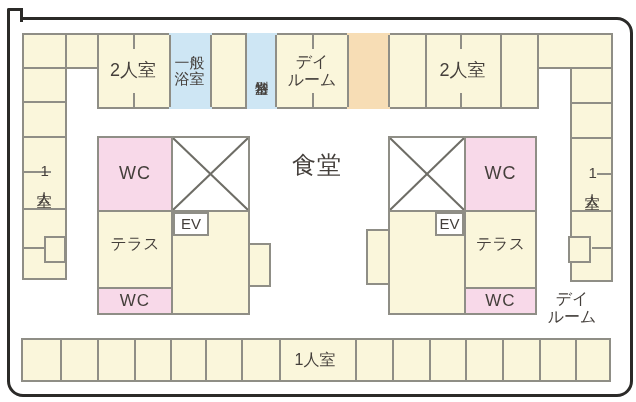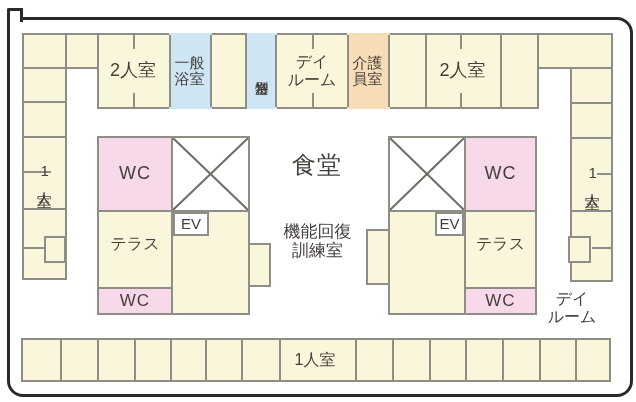--- a/index.html
+++ b/index.html
@@ -76,24 +76,20 @@
   <div class="abs lbl" style="left:99px;top:33px;width:68px;height:76px;font-size:18px;">2人室</div>
   <div class="abs lbl" style="left:167px;top:33px;width:45px;height:76px;font-size:15px;flex-direction:column;align-items:center;">
     <span>一般</span>
     <span>浴室</span>
   </div>
   <div class="abs lbl vert" style="left:245px;top:36px;width:32px;height:70px;font-size:13px;letter-spacing:0;">特別浴室</div>
   <div class="abs lbl" style="left:277px;top:33px;width:70px;height:76px;font-size:16px;flex-direction:column;">
     <span>デイ</span>
     <span>ルーム</span>
   </div>
-  <div class="abs lbl" style="left:345px;top:33px;width:45px;height:76px;font-size:15px;flex-direction:column;">
-    <span>介護</span>
-    <span>員室</span>
-  </div>
   <div class="abs lbl" style="left:425px;top:33px;width:75px;height:76px;font-size:18px;">2人室</div>
 
   <div class="abs room" style="left:537px;top:33px;width:76px;height:36px;"></div>
 
   <div class="abs room" style="left:570px;top:67px;width:43px;height:215px;">
     <div class="hdiv" style="top:33px;"></div>
     <div class="hdiv" style="top:68px;"></div>
     <div class="hdiv" style="top:104px;left:auto;width:14px;"></div>
     <div class="hdiv" style="top:141px;"></div>
     <div class="hdiv" style="top:178px;left:20px;"></div>
@@ -127,24 +123,20 @@
   <div class="abs room" style="left:388px;top:210px;width:78px;height:105px;"></div>
   <div class="abs room" style="left:464px;top:210px;width:73px;height:79px;"></div>
   <div class="abs room pink" style="left:464px;top:287px;width:73px;height:28px;"></div>
   <div class="abs room z2" style="left:366px;top:229px;width:24px;height:56px;"></div>
   <div class="abs whitebox z2 lbl" style="left:435px;top:212px;width:29px;height:24px;font-size:15px;">EV</div>
   <div class="abs lbl" style="left:464px;top:136px;width:73px;height:76px;font-size:18px;letter-spacing:1px;">WC</div>
   <div class="abs lbl" style="left:464px;top:214px;width:73px;height:60px;font-size:16px;">テラス</div>
   <div class="abs lbl" style="left:464px;top:287px;width:73px;height:28px;font-size:17px;letter-spacing:1px;">WC</div>
 
   <div class="abs lbl" style="left:272px;top:150px;width:90px;height:30px;font-size:24px;letter-spacing:1px;">食堂</div>
-  <div class="abs lbl" style="left:255px;top:220px;width:125px;height:44px;font-size:17px;flex-direction:column;">
-    <span>機能回復</span>
-    <span>訓練室</span>
-  </div>
   <div class="abs lbl" style="left:534px;top:286px;width:76px;height:44px;font-size:16px;flex-direction:column;">
     <span>デイ</span>
     <span>ルーム</span>
   </div>
 
   <div class="abs room" style="left:21px;top:338px;width:590px;height:44px;">
     <div class="vdiv" style="left:37px;"></div>
     <div class="vdiv" style="left:74px;"></div>
     <div class="vdiv" style="left:111px;"></div>
     <div class="vdiv" style="left:147px;"></div>

